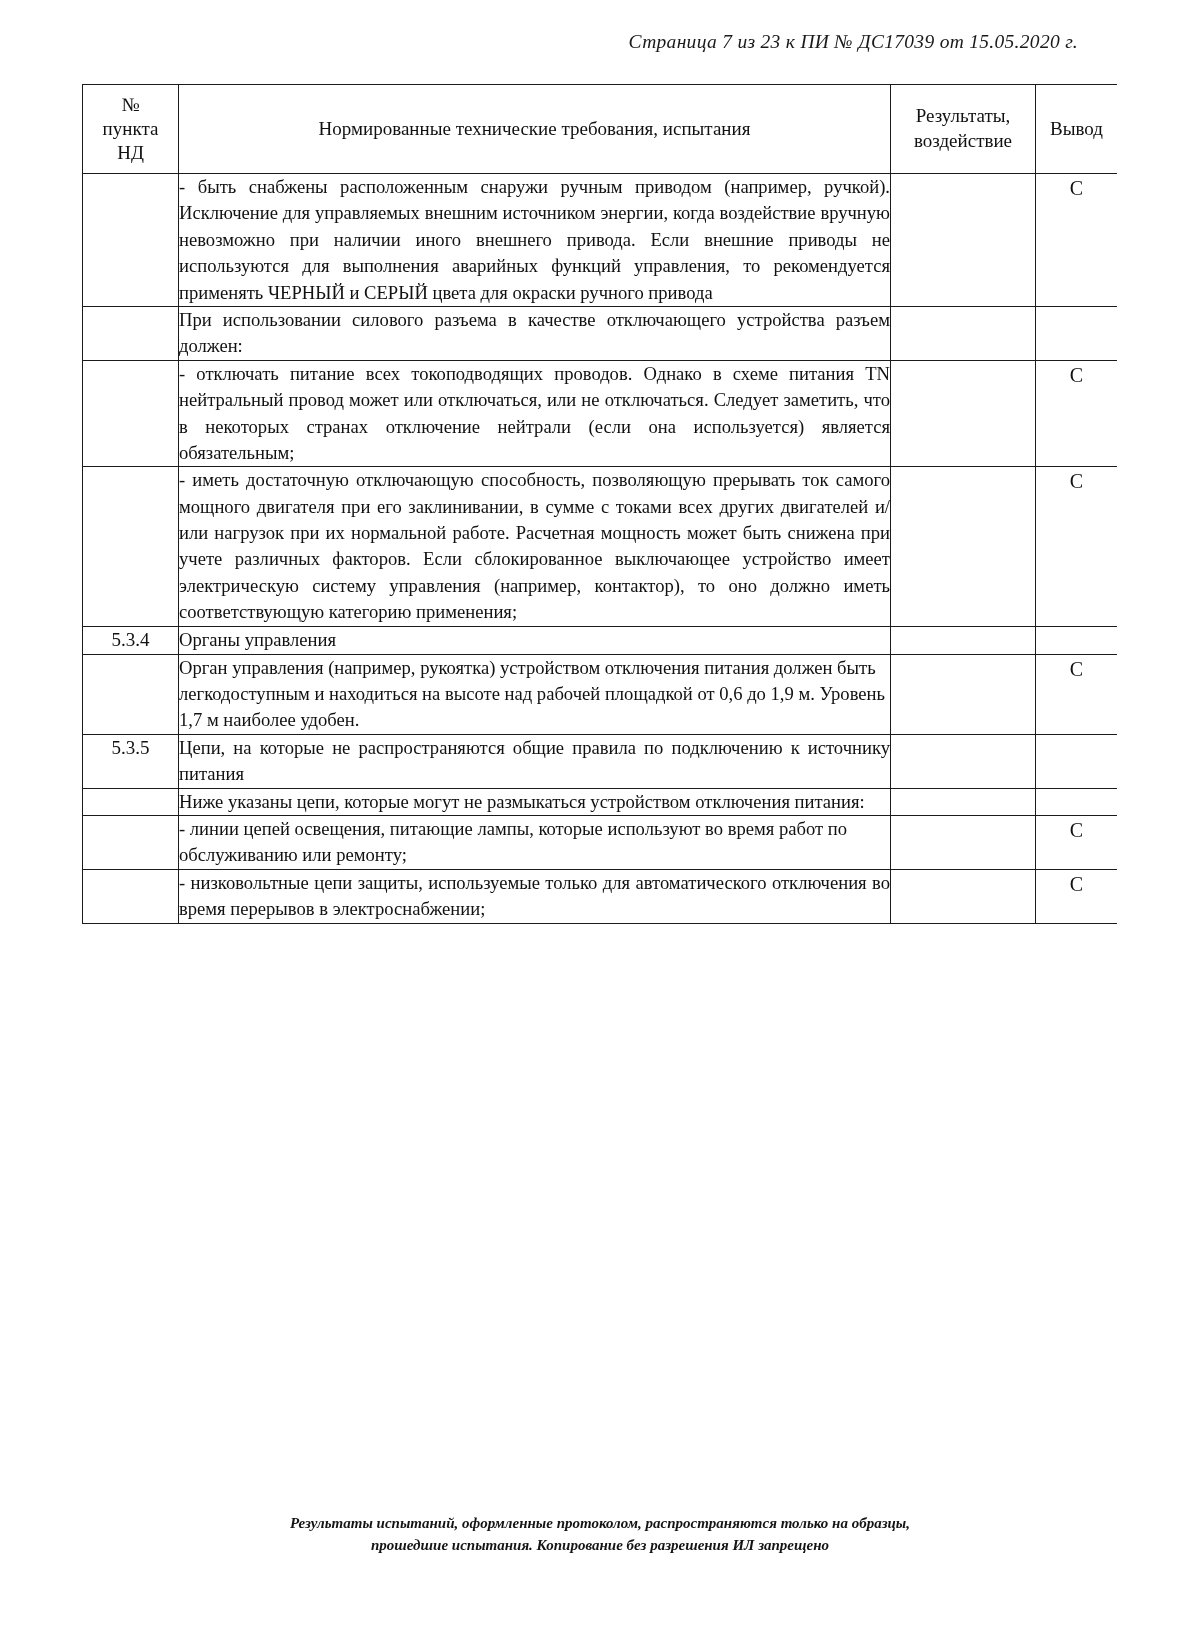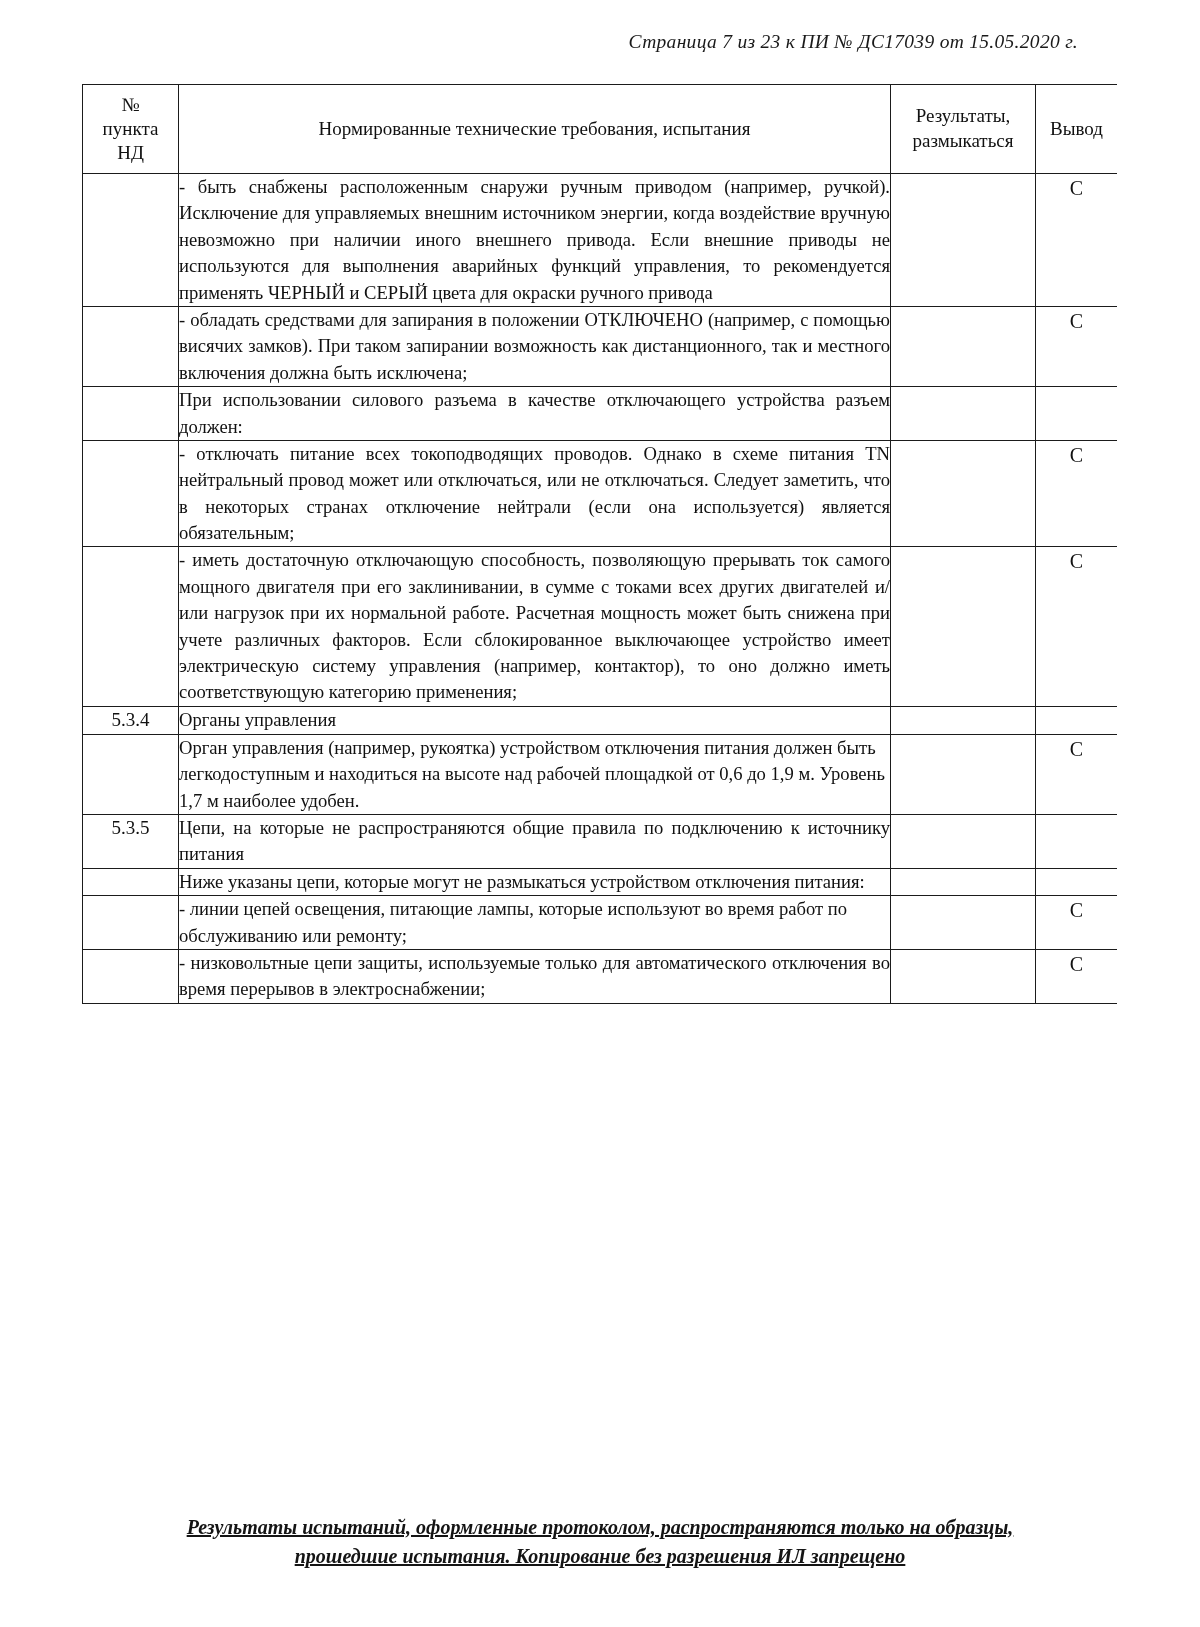--- a/index.html
+++ b/index.html
@@ -108,24 +108,23 @@
 
   
   .page-footer {
     position: absolute;
     top: 1513px;
     left: 0;
     width: 1200px;
     text-align: center;
     font-style: italic;
     font-weight: bold;
-    font-size: 20px;
+    font-size: 15px;
     line-height: 1.45;
     color: #141414;
-    text-decoration: underline;
   }
   .page-footer div { display: block; }
 </style>
 </head>
 <body>
 
 <div class="page">
 
   <div class="page-header">Страница 7 из 23 к ПИ № ДС17039  от 15.05.2020 г.</div>
 
@@ -139,39 +138,33 @@
     <tbody>
       <tr class="hdr">
         <td class="h-num">
           <div>№</div>
           <div>пункта</div>
           <div>НД</div>
         </td>
         <td class="h-req">Нормированные технические требования, испытания</td>
         <td class="h-res">
           <div>Результаты,</div>
-          <div>размыкаться</div>
+          <div>воздействие</div>
         </td>
         <td class="h-ver">Вывод</td>
       </tr>
 
 
       <tr>
         <td class="c-num-cell"></td>
         <td class="c-req-cell">- быть снабжены расположенным снаружи ручным приводом (например, ручкой). Исключение для управляемых внешним источником энергии, когда воздействие вручную невозможно при наличии иного внешнего привода. Если внешние приводы не используются для выполнения аварийных функций управления, то рекомендуется применять ЧЕРНЫЙ и СЕРЫЙ цвета для окраски ручного привода</td>
         <td class="c-res-cell"></td>
         <td class="c-ver-cell">С</td>
       </tr>
 
-      <tr>
-        <td class="c-num-cell"></td>
-        <td class="c-req-cell">- обладать средствами для запирания в положении ОТКЛЮЧЕНО (например, с помощью висячих замков). При таком запирании возможность как дистанционного, так и местного включения должна быть исключена;</td>
-        <td class="c-res-cell"></td>
-        <td class="c-ver-cell">С</td>
-      </tr>
 
       <tr>
         <td class="c-num-cell"></td>
         <td class="c-req-cell">При использовании силового разъема в качестве отключающего устройства разъем должен:</td>
         <td class="c-res-cell"></td>
         <td class="c-ver-cell"></td>
       </tr>
 
       <tr>
         <td class="c-num-cell"></td>

